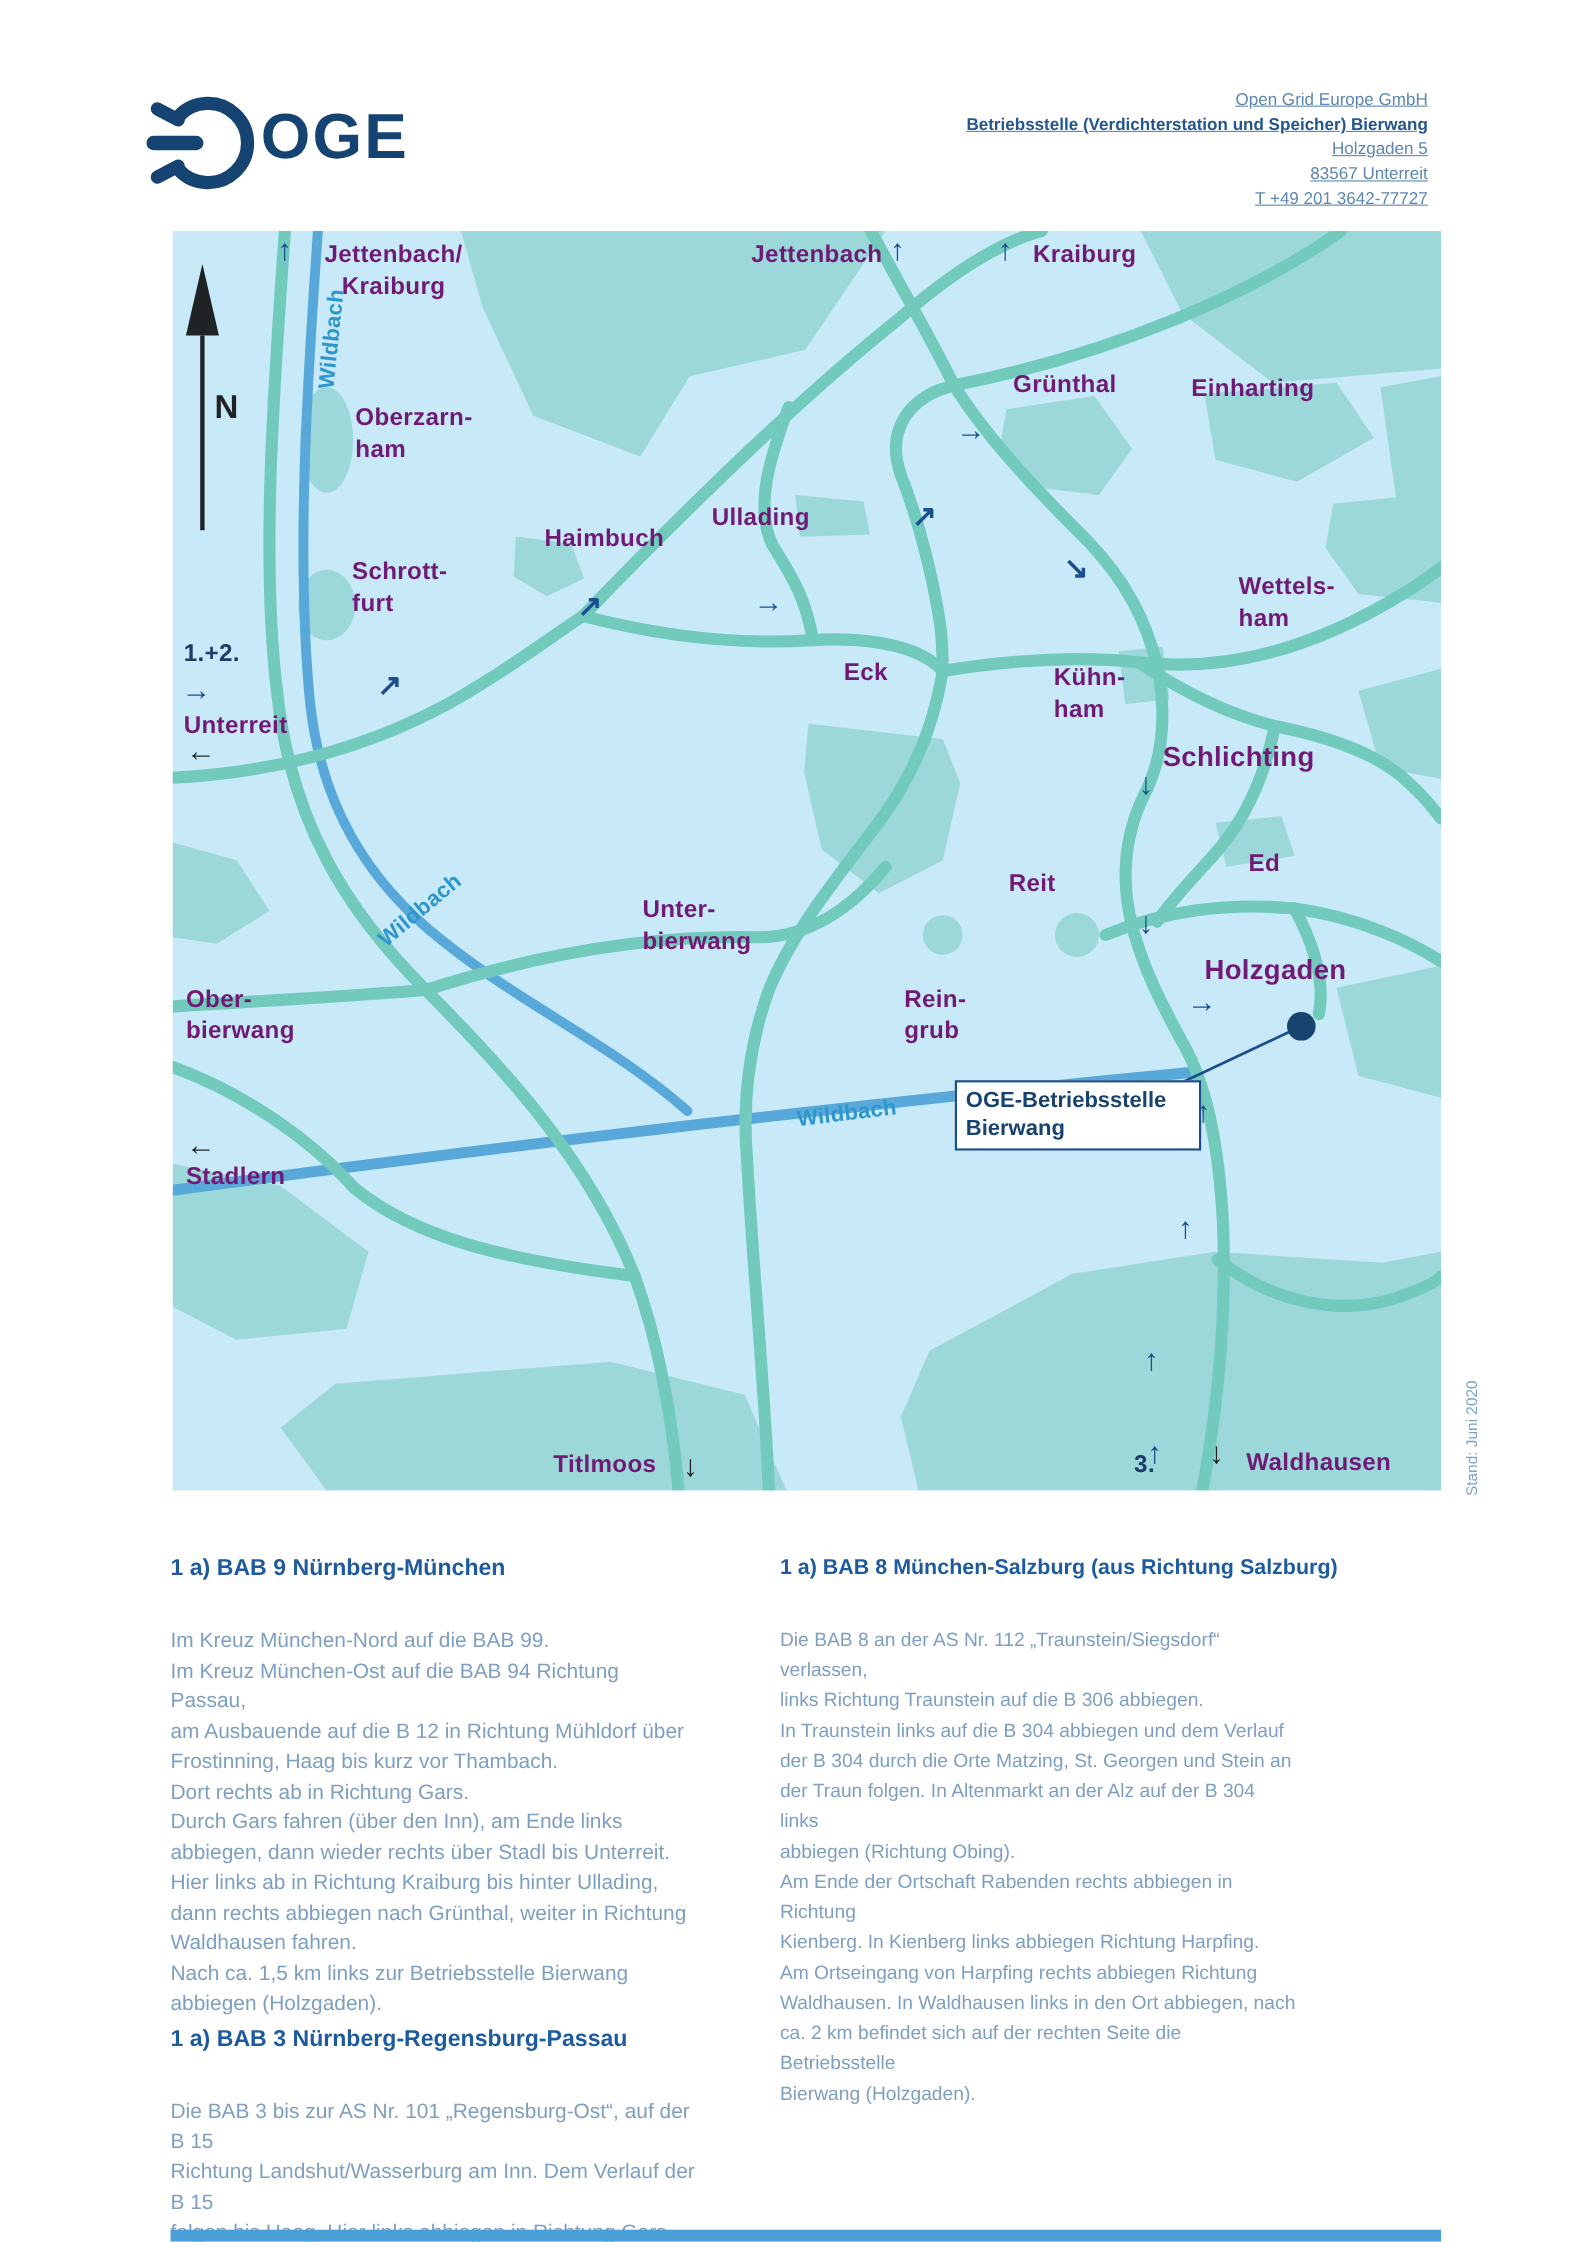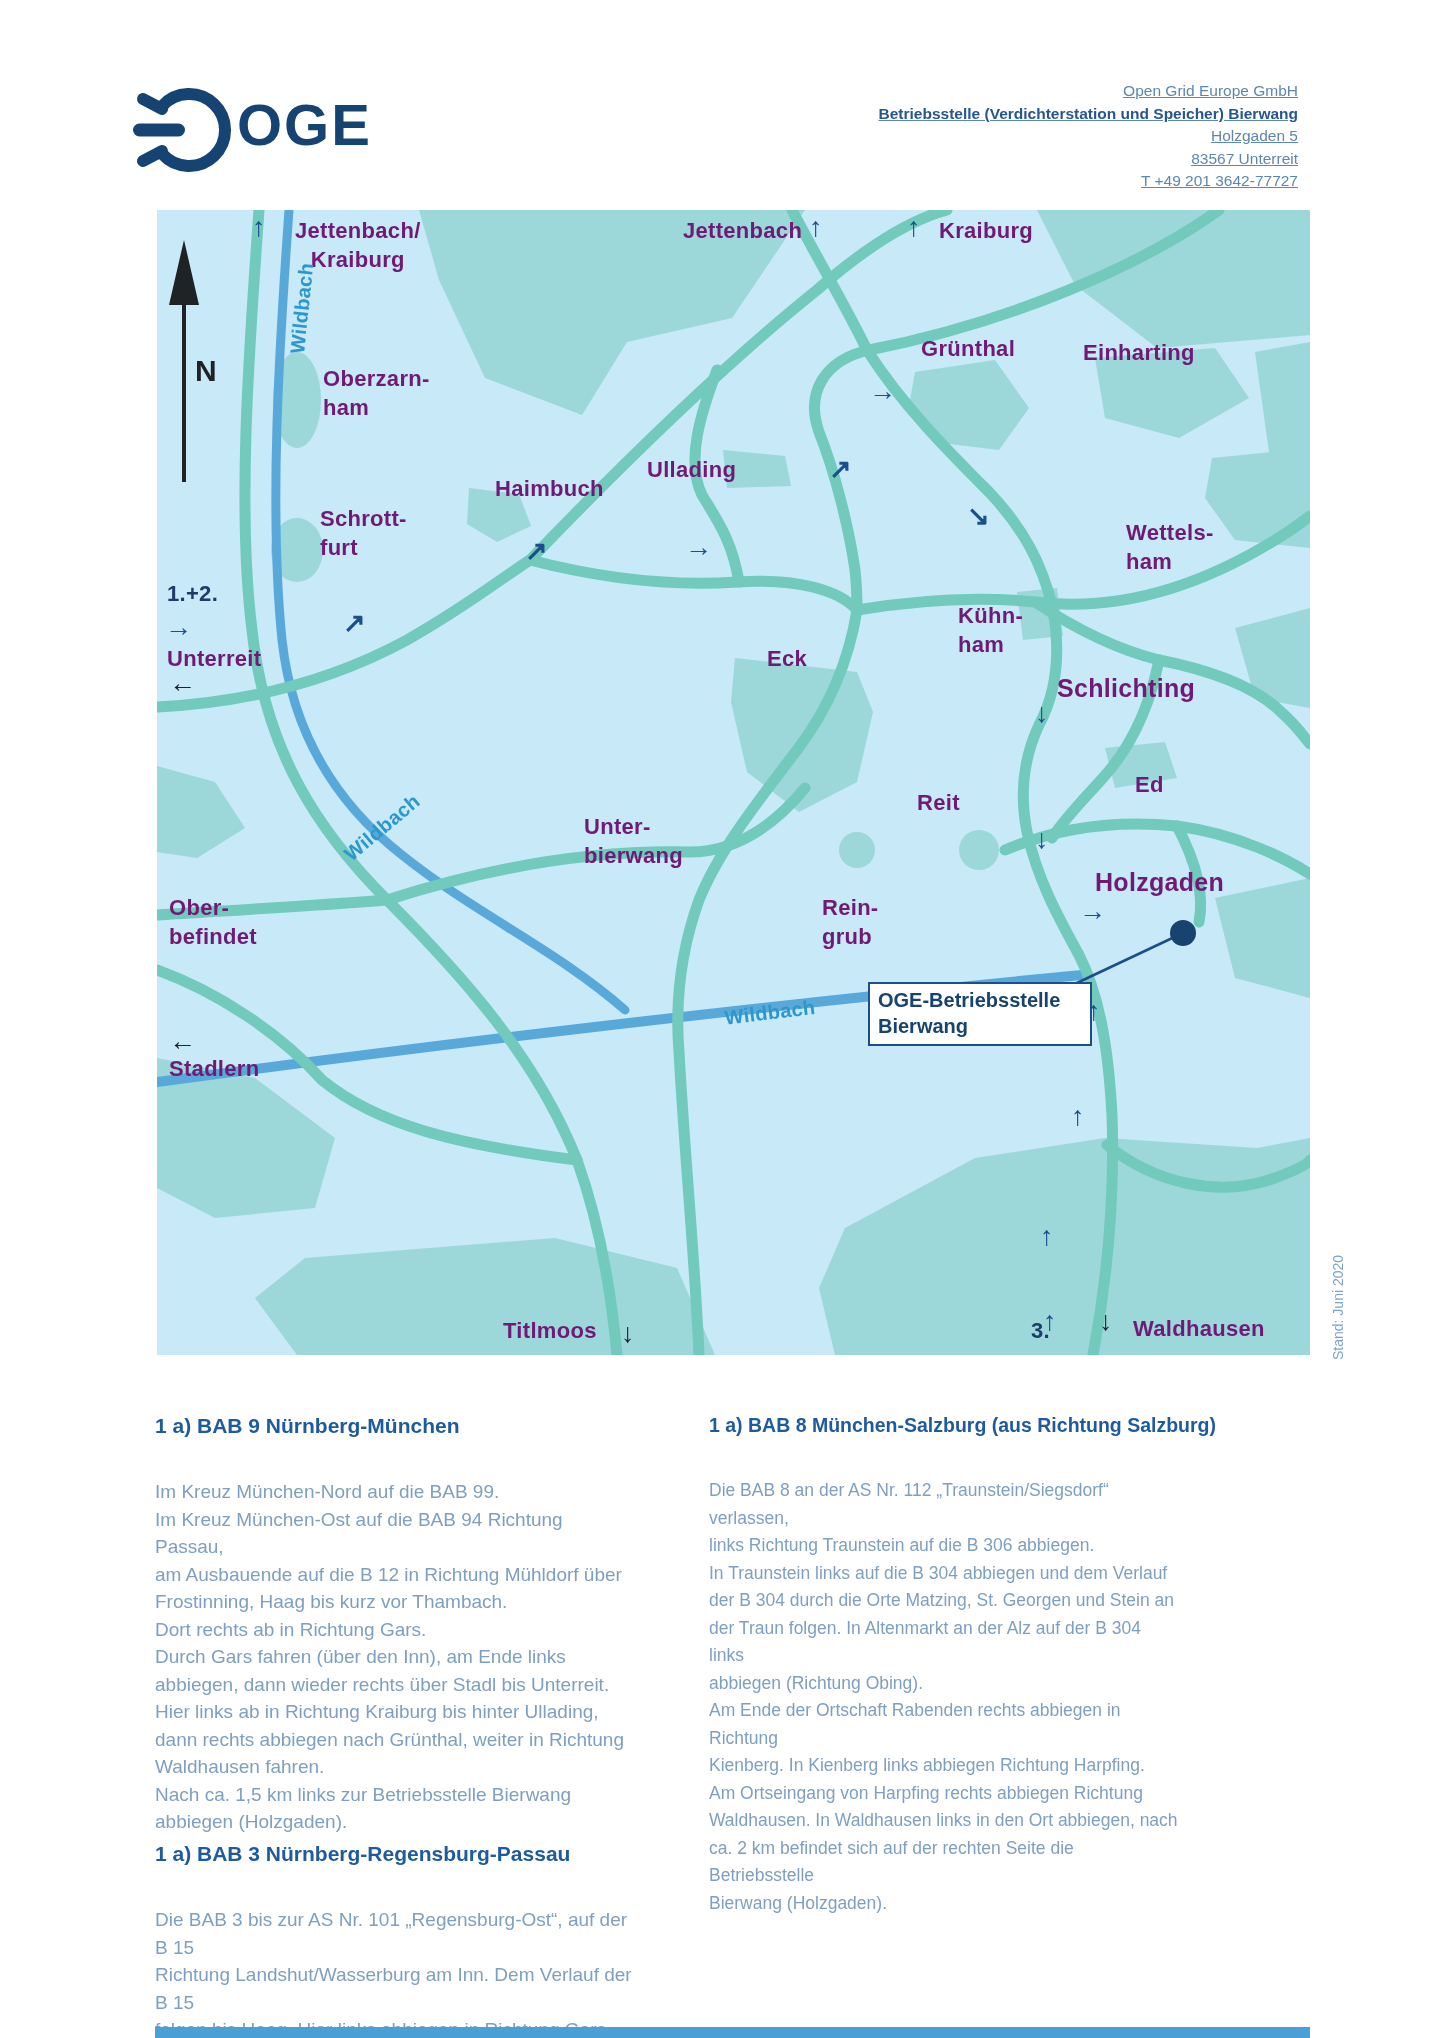--- a/index.html
+++ b/index.html
@@ -147,37 +147,37 @@
       <div class="map-label" style="left: 526px; top: 6px;">Jettenbach</div>
       <div class="map-label" style="left: 782px; top: 6px;">Kraiburg</div>
       <div class="map-label" style="left: 764px; top: 124px;">Grünthal</div>
       <div class="map-label" style="left: 926px; top: 128px;">Einharting</div>
       <div class="map-label" style="left: 338px; top: 264px;">Haimbuch</div>
       <div class="map-label" style="left: 490px; top: 245px;">Ullading</div>
       <div class="map-label" style="left: 163px; top: 294px;">Schrott-
 furt</div>
       <div class="map-label" style="left: 10px; top: 369px; color: rgb(29, 61, 102);">1.+2.</div>
       <div class="map-label" style="left: 10px; top: 434px;">Unterreit</div>
-      <div class="map-label" style="left: 610px; top: 386px; margin-top: 48px;">Eck</div>
+      <div class="map-label" style="left: 610px; top: 386px;">Eck</div>
       <div class="map-label" style="left: 801px; top: 391px;">Kühn-
 ham</div>
       <div class="map-label" style="left: 969px; top: 308px;">Wettels-
 ham</div>
       <div class="map-label" style="left: 900px; top: 464px; font-size: 25px;">Schlichting</div>
       <div class="map-label" style="left: 978px; top: 560px;">Ed</div>
       <div class="map-label" style="left: 760px; top: 578px;">Reit</div>
       <div class="map-label" style="left: 938px; top: 658px; font-size: 25px;">Holzgaden</div>
       <div class="map-label" style="left: 427px; top: 602px;">Unter-
 bierwang</div>
       <div class="map-label" style="left: 665px; top: 663px; margin-top: 20px;">Rein-
 grub</div>
       <div class="map-label" style="left: 181px; top: 636px; font-size: 20px; color: rgb(45, 150, 204); transform: rotate(-40deg); transform-origin: 0px 0px;">Wildbach</div>
       <div class="map-label" style="left: 566px; top: 794px; font-size: 20px; color: rgb(45, 150, 204); transform: rotate(-7deg); transform-origin: 0px 0px;">Wildbach</div>
       <div class="map-label" style="left: 12px; top: 683px;">Ober-
-befindet</div>
+bierwang</div>
       <div class="map-label" style="left: 12px; top: 844px;">Stadlern</div>
       <div class="map-label" style="left: 346px; top: 1106px;">Titlmoos</div>
       <div class="map-label" style="left: 874px; top: 1106px; color: rgb(29, 61, 102);">3.</div>
       <div class="map-label" style="left: 976px; top: 1104px;">Waldhausen</div>
     </div>
   <div id="map-arrows">
       <div class="map-arrow" style="left: 95px; top: 4px; color: rgb(27, 78, 140);">↑</div>
       <div class="map-arrow" style="left: 652px; top: 4px; color: rgb(27, 78, 140);">↑</div>
       <div class="map-arrow" style="left: 750px; top: 4px; color: rgb(27, 78, 140);">↑</div>
       <div class="map-arrow" style="left: 712px; top: 168px; color: rgb(27, 78, 140);">→</div>

